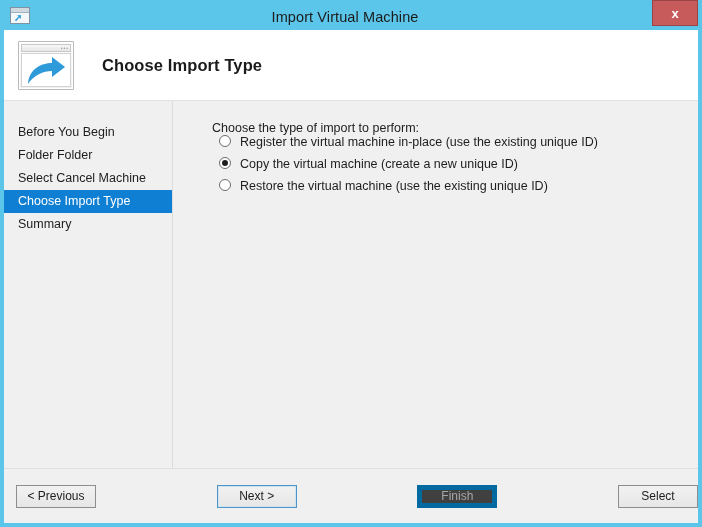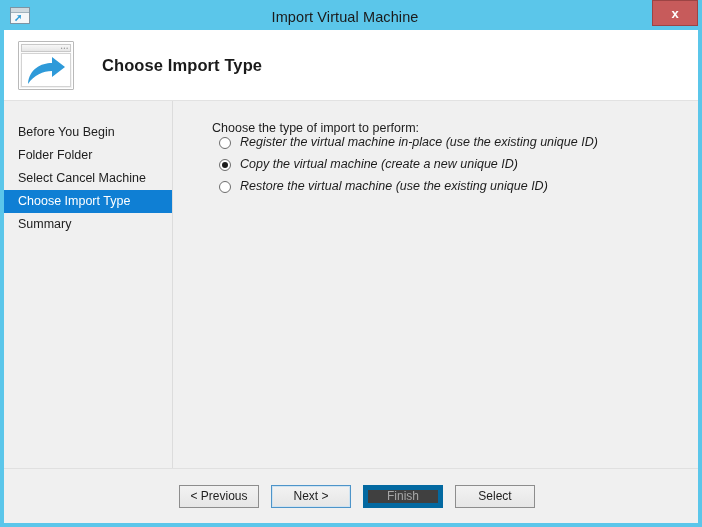--- a/index.html
+++ b/index.html
@@ -183,24 +183,23 @@
     flex: 1 1 auto;
     padding: 20px 0 0 15px;
     box-sizing: border-box;
   }
   .prompt {
     font-size: 12.5px;
     color: #1d1d1d;
   }
   .radio-row {
     display: flex;
-    align-items: flex-end;
+    align-items: flex-start;
     margin-bottom: 8px;
     cursor: pointer;
-    font-style: italic;
   }
   .radio {
     width: 12px;
     height: 12px;
     border-radius: 50%;
     border: 1px solid #6d6d6d;
     background: #ffffff;
     box-sizing: border-box;
     margin-left: 7px;
     margin-right: 9px;
@@ -222,21 +221,21 @@
     color: #1d1d1d;
   }
 
   
   .footer {
     flex: 0 0 55px;
     border-top: 1px solid #e0e0e0;
     background: #f0f0f0;
     display: flex;
     align-items: center;
-    justify-content: center;
+    justify-content: space-between;
     box-sizing: border-box;
   }
   .btn {
     width: 80px;
     height: 23px;
     margin-left: 12px;
     background: linear-gradient(#f2f2f2, #e6e6e6);
     border: 1px solid #8d8d8d;
     box-sizing: border-box;
     font-family: "Liberation Sans", sans-serif;

